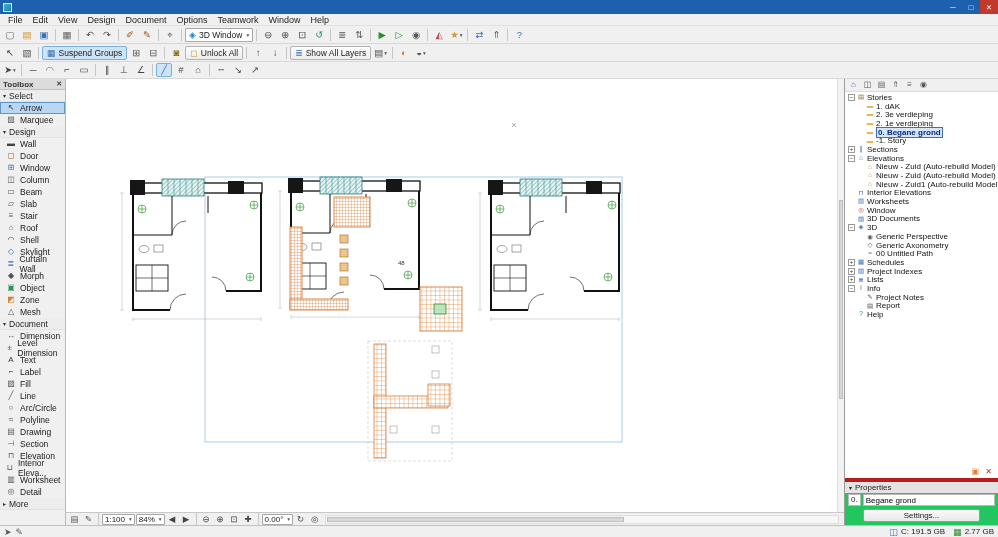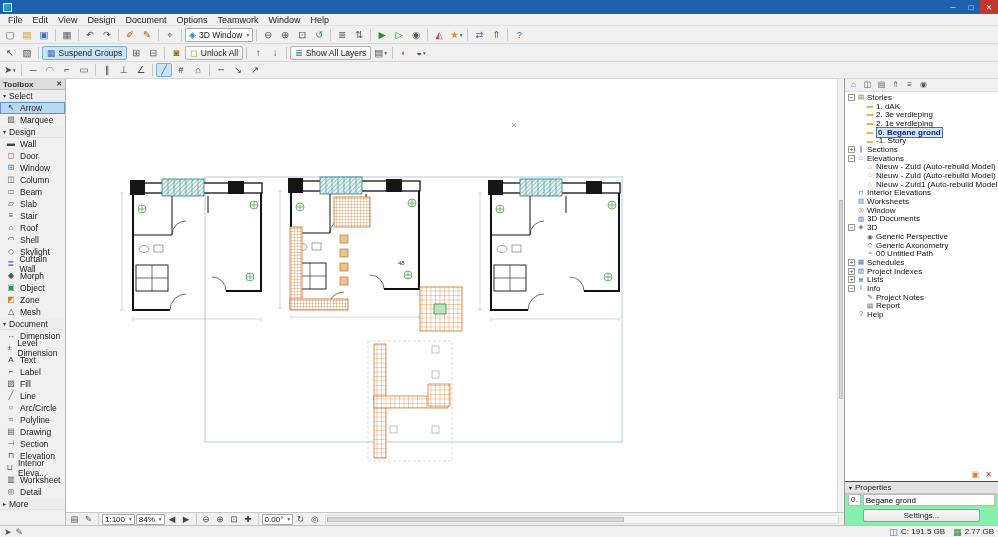--- a/index.html
+++ b/index.html
@@ -67,21 +67,21 @@
   .nav-tree { flex:1; overflow:hidden; padding-top:1px; }
   .tree-row { height:8.7px; display:flex; align-items:center; gap:2px; white-space:nowrap; }
   .expander { width:7px; height:7px; border:1px solid #9a9a9a; background:#fff; font-size:6px; line-height:5px; text-align:center; color:#333; flex:0 0 auto; }
   .expander.hidden { visibility:hidden; }
   .tree-glyph { width:8px; text-align:center; font-size:6.5px; line-height:1; flex:0 0 auto; }
   .tree-label { font-size:8px; color:#111; }
   .tree-row.selected .tree-label { background:#d5e6f8; border:1px solid #3f6fb5; color:#0a2a80; font-weight:bold; padding:0 1px; }
   .mini-icons { height:12px; display:flex; justify-content:flex-end; align-items:center; gap:2px; padding:0 4px; background:#fff; }
   .mini-icons .icon-btn { height:10px; min-width:11px; } .mini-icons .icon-btn .g { font-size:8px; }
 
-  .props { border-top:1px solid #b91c1c; background:#86efac; flex:0 0 auto; }
+  .props { border-top:4px solid #b91c1c; background:#22c55e; flex:0 0 auto; }
   .props-header { height:11px; background:#e3e3e3; display:flex; align-items:center; gap:3px; padding:0 4px; font-size:8px; color:#222; }
   .props-header .chev { font-size:6px; }
   .props-row { display:flex; align-items:center; gap:2px; padding:1px 3px; }
   .props-key { font-size:8px; background:#fff; border:1px solid #bbb; padding:0 2px; line-height:10px; }
   .props-field { flex:1; font-size:8px; height:12px; border:1px solid #bbb; background:#fff; padding:0 2px; font-family:"Liberation Sans", sans-serif; }
   .settings-btn { margin:2px 18px 3px 18px; height:13px; border:1px solid #9a9a9a; background:linear-gradient(#fbfbfb,#e7e7e7); border-radius:2px; display:flex; align-items:center; justify-content:center; font-size:8px; }
 
   
   .statusbar { height:12px; background:#f0f0f0; border-top:1px solid #c0c0c0; display:flex; align-items:center; padding:0 4px; gap:4px; flex:0 0 auto; font-size:8px; }
   .statusbar .right { margin-left:auto; display:flex; gap:8px; align-items:center; }

